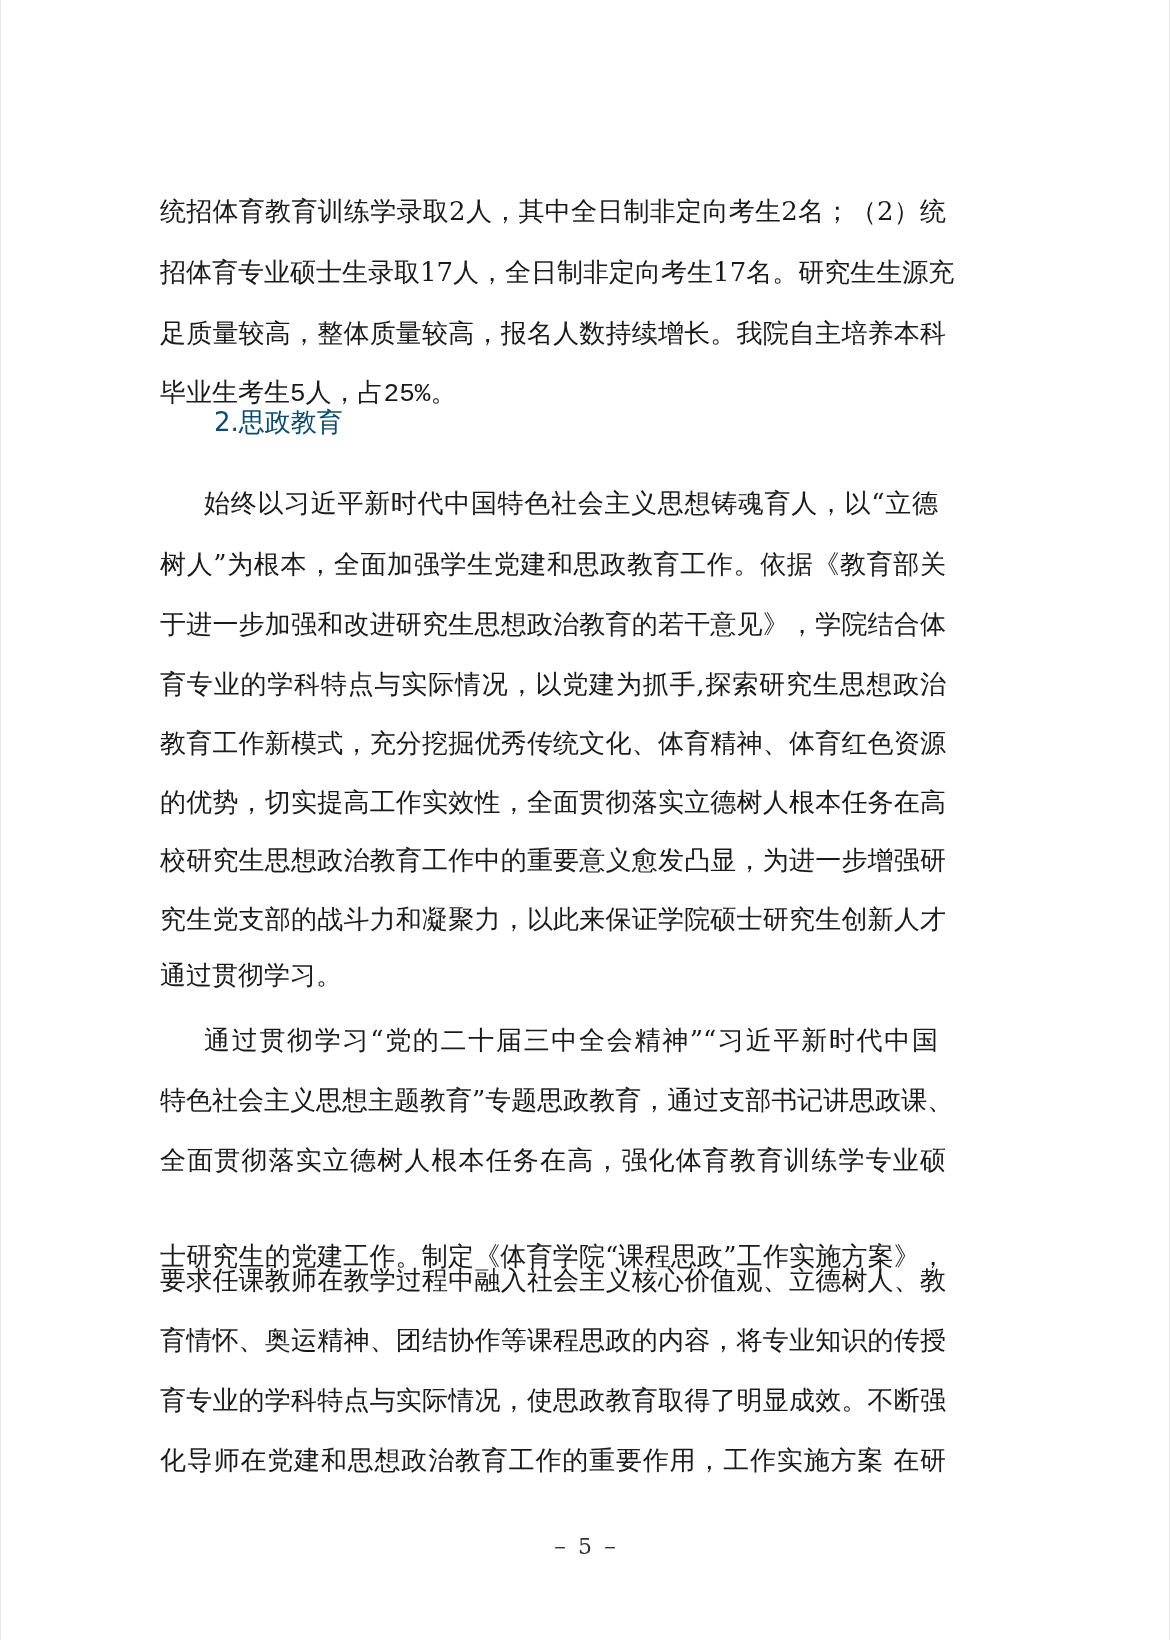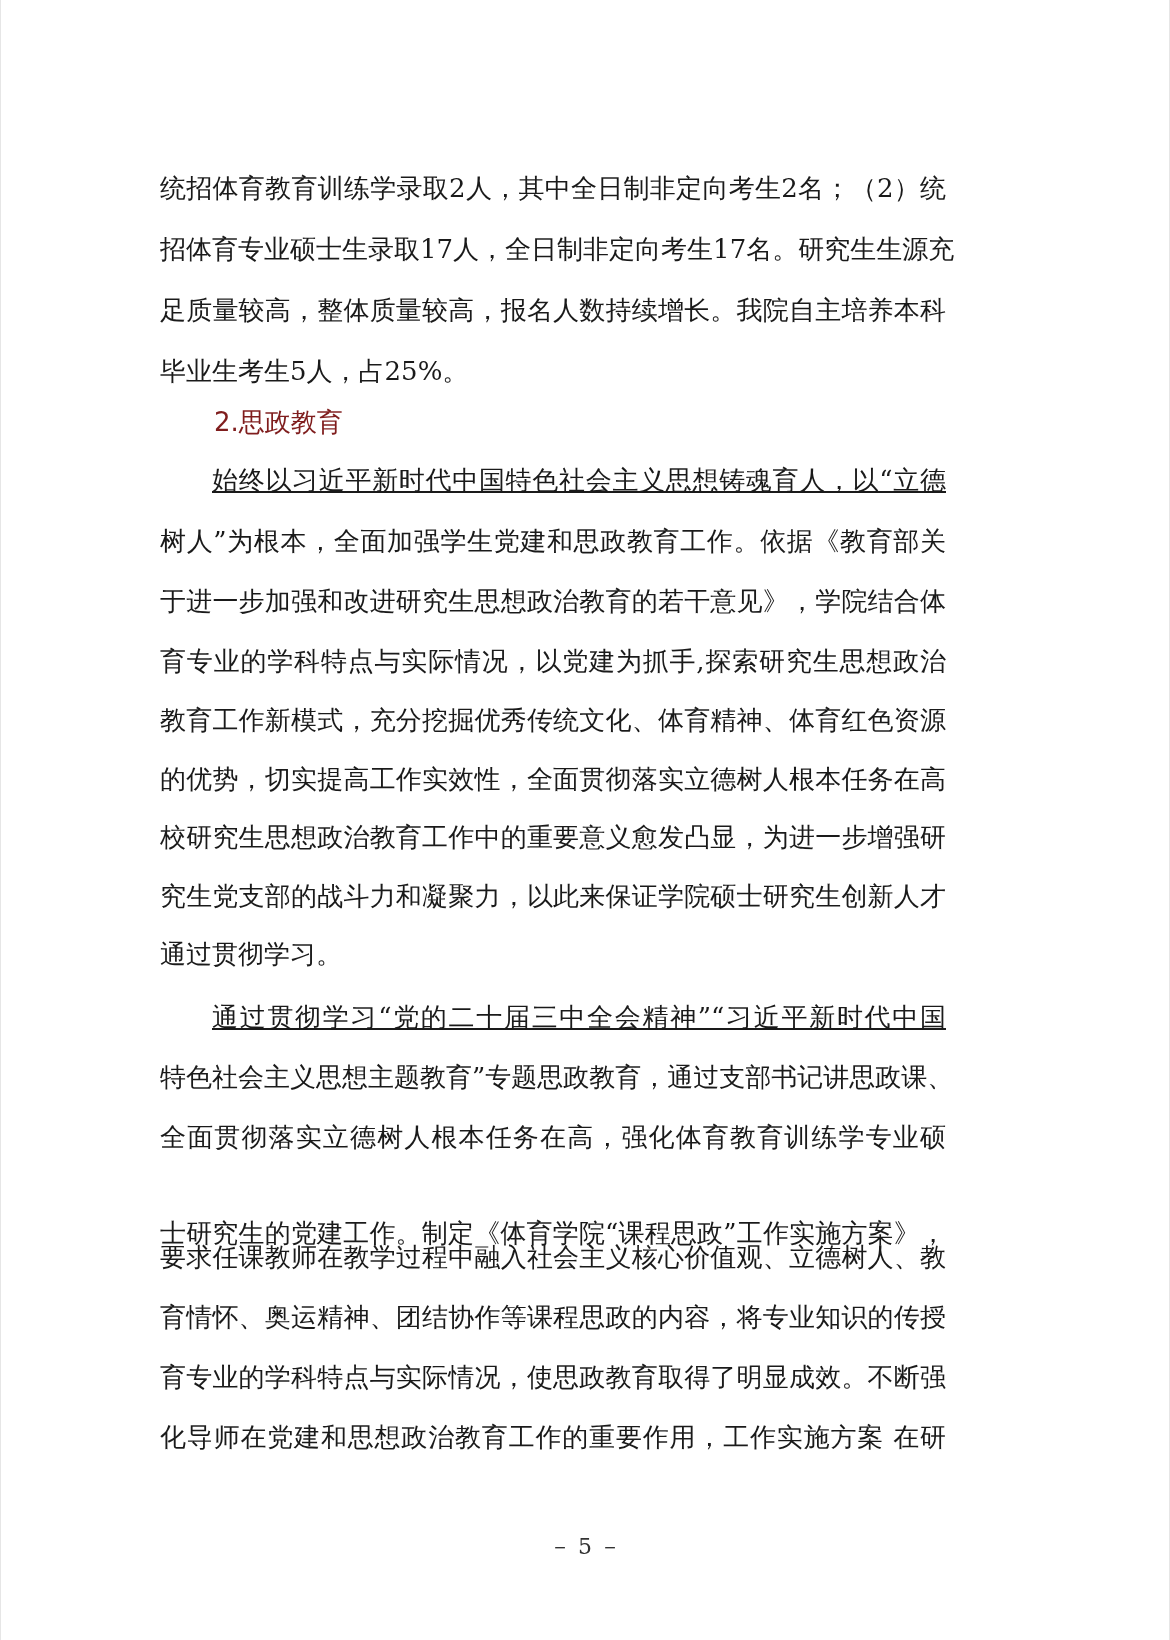--- a/index.html
+++ b/index.html
@@ -12,27 +12,28 @@
   .page-edge {
     position: absolute; top: 0; bottom: 0; width: 1px; background: #e6e6e6;
   }
   .page-edge.left { left: 0; }
   .page-edge.right { right: 0; }
   .line {
     position: absolute; left: 160px; width: 786px;
     font-size: 26px; line-height: 34px; white-space: nowrap;
     text-align: justify; text-align-last: justify;
     letter-spacing: 0px;
+    margin-top: 23px;
   }
-  .line.last { text-align-last: left; }
-  .line.indent { left: 212px; width: 734px; text-decoration: underline; }
+  .line.last { text-align-last: left; font-family: Liberation Mono, monospace; }
+  .line.indent { left: 204px; width: 734px; }
   .heading {
     position: absolute; left: 214px;
     font-family: "DejaVu Sans", "Liberation Sans", sans-serif;
-    font-size: 26px; line-height: 34px; white-space: nowrap; color: #7f1d1d;
+    font-size: 26px; line-height: 34px; white-space: nowrap; color: #0c4a6e;
   }
   .page-number {
     position: absolute; top: 1532px; left: 0; width: 1170px; text-align: center;
     font-size: 22px; line-height: 30px; color: #333;
   }
 </style>
 </head>
 <body>
 
 <div class="page-edge left"></div>

